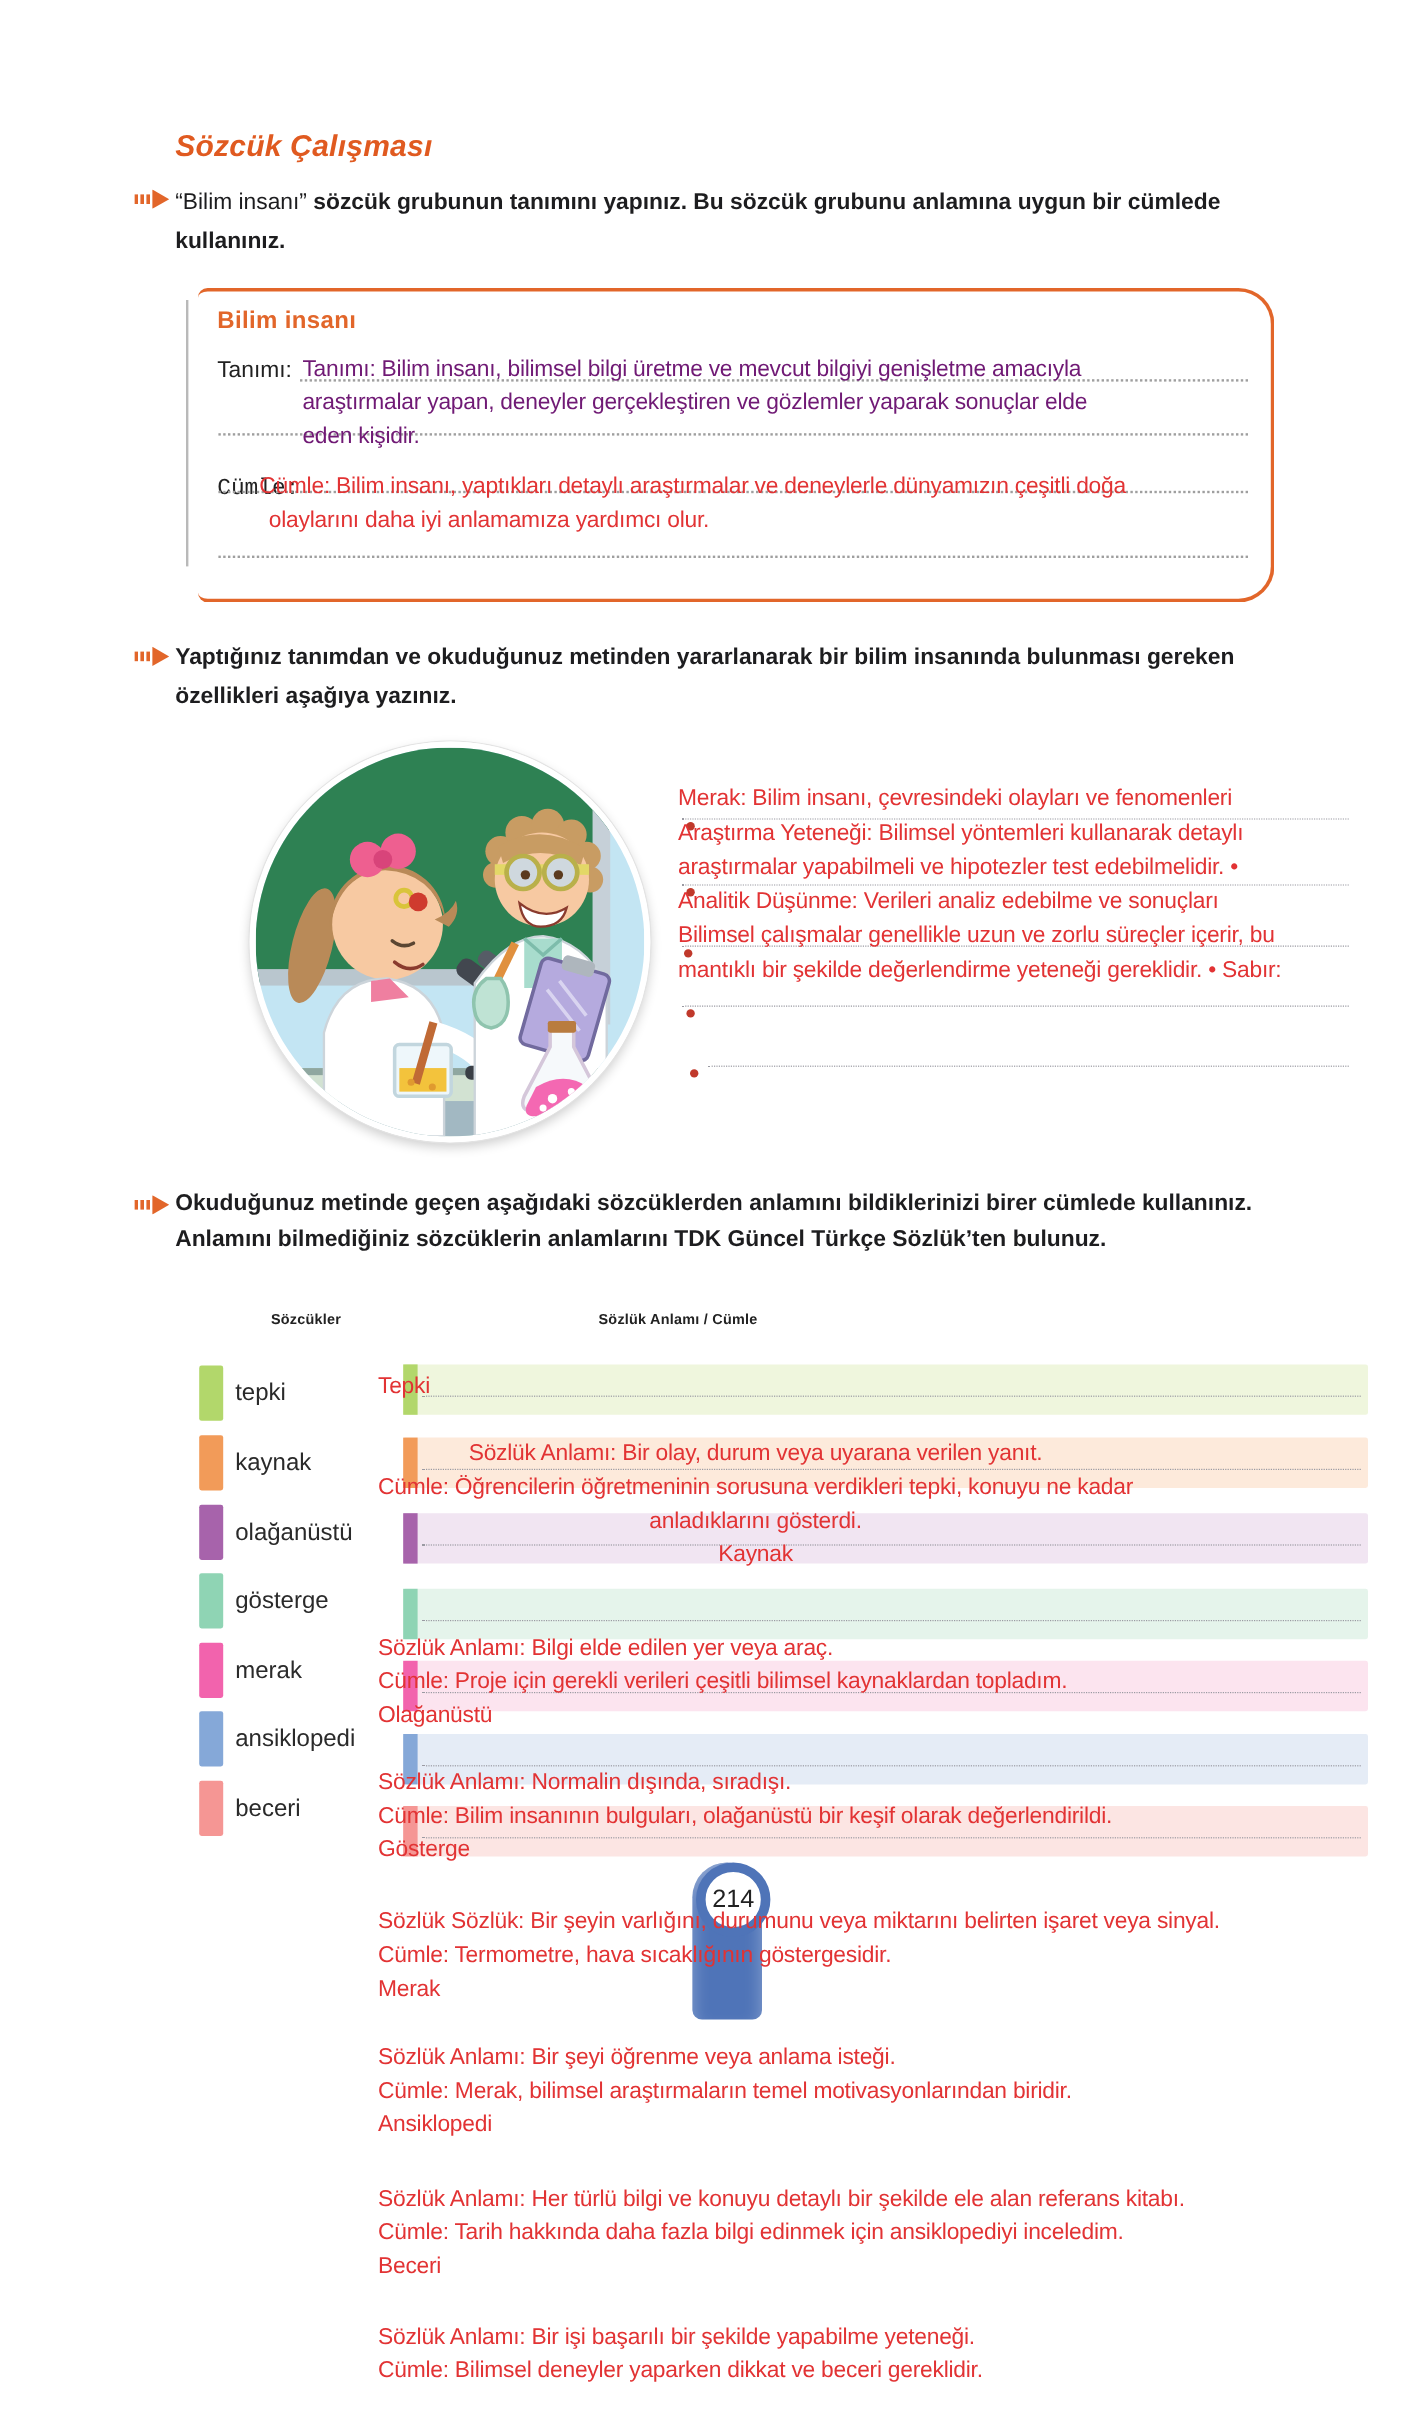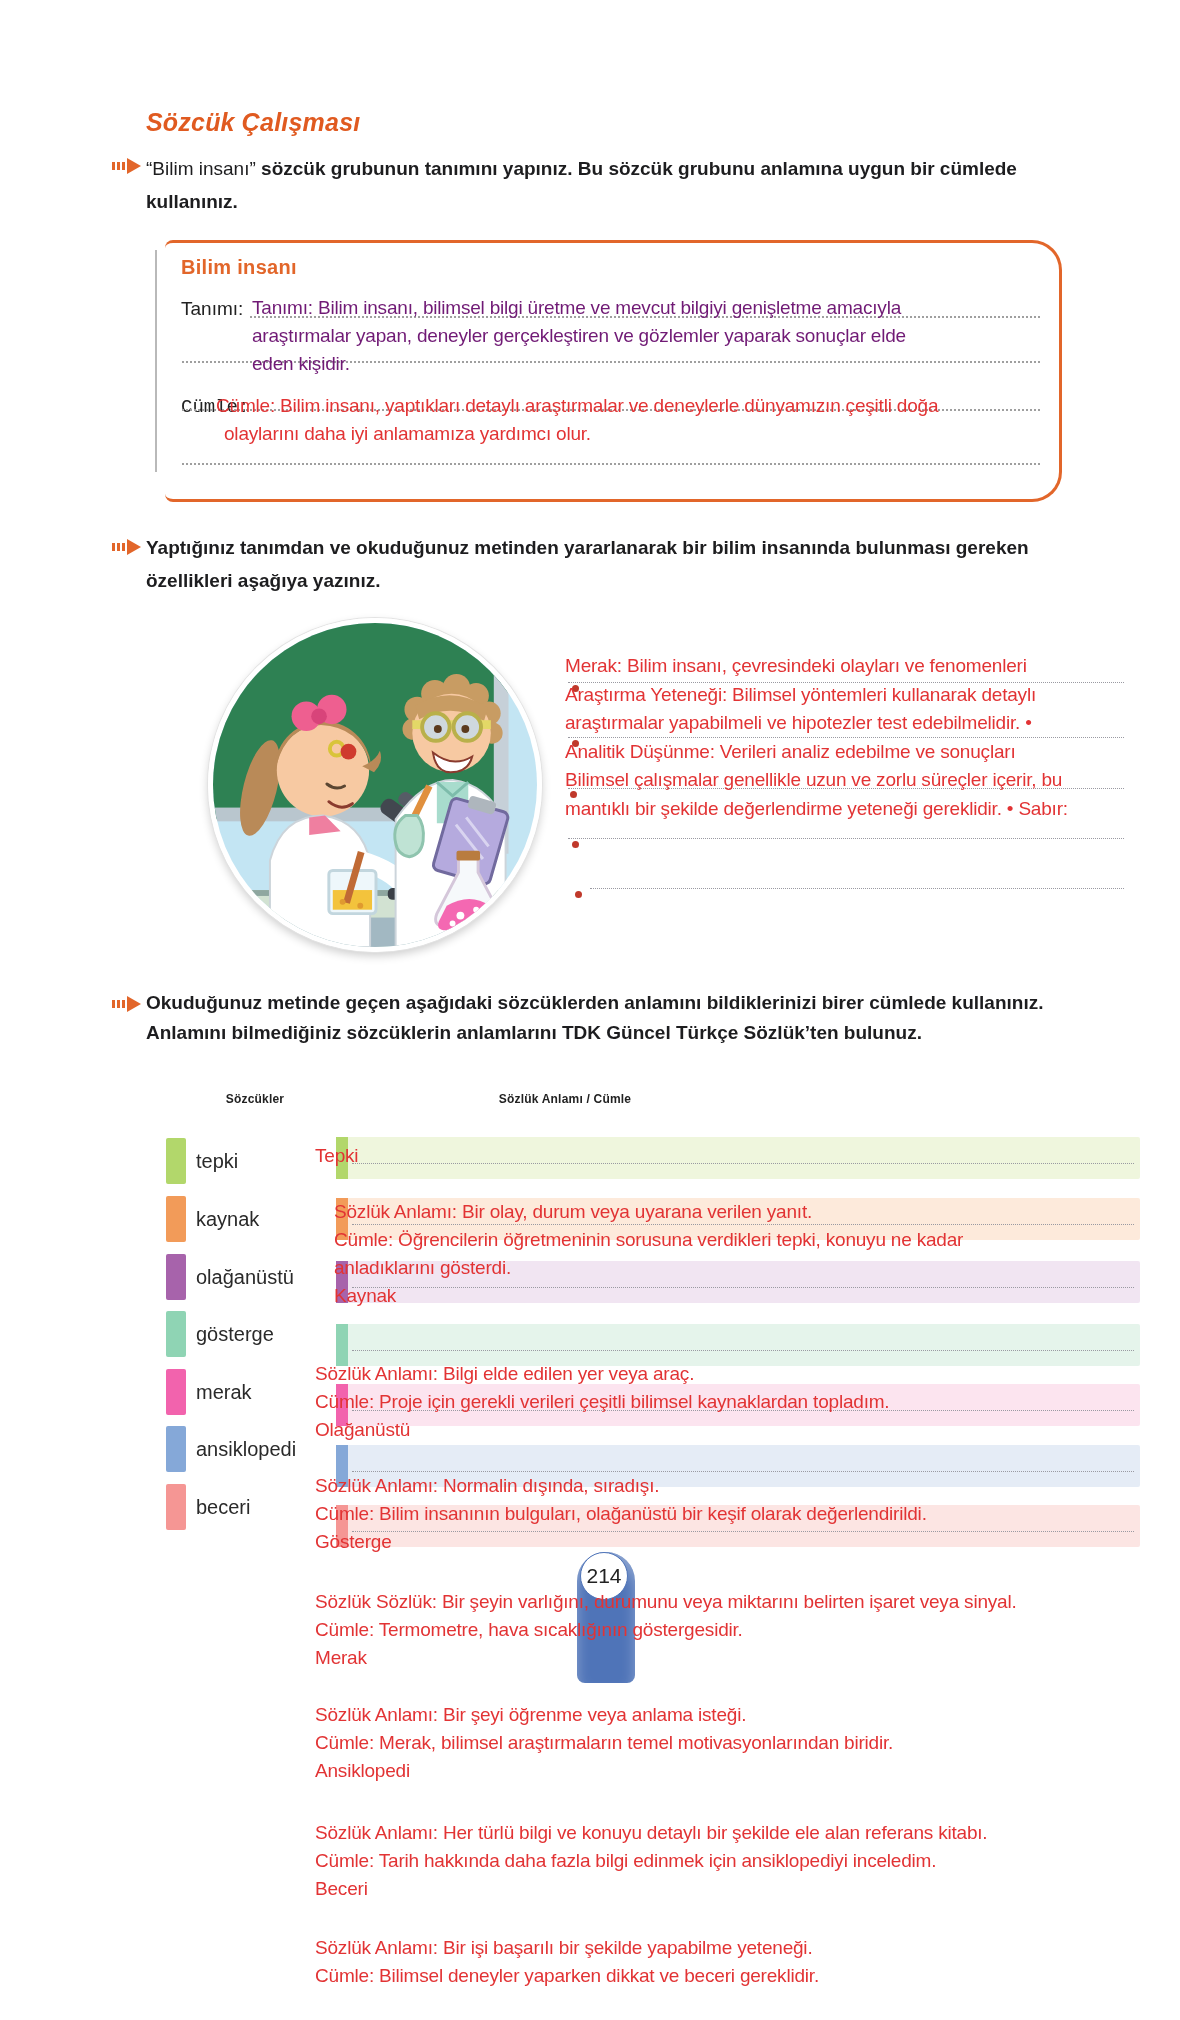--- a/index.html
+++ b/index.html
@@ -31,21 +31,21 @@
   .word-row{display:flex;align-items:center;height:46px;}
   .word-tab{width:20px;height:46px;border-radius:2px;flex:0 0 20px;}
   .word-label{margin-left:10px;font-size:20px;color:#2a2a2a;}
   .strip{width:804px;height:42px;border-radius:2px;}
   .strip .tab{position:absolute;left:0;top:0;width:12px;height:42px;}
   .strip .dl{position:absolute;left:16px;right:6px;top:26px;height:0;border-top:1.5px dotted #9a9aa2;}
   .ans-group{line-height:28px;}
   .ans-group div{white-space:nowrap;}
   
   .badge-pill{width:58px;height:131px;border-radius:29px 29px 8px 8px;box-shadow:inset 0 10px 14px rgba(255,255,255,.35);}
-  .badge-circle{width:46px;height:46px;border-radius:50%;background:#fff;border:1px solid #4d7c0f;
+  .badge-circle{width:46px;height:46px;border-radius:50%;background:#fff;border:8px solid #4d7c0f;
      display:flex;align-items:center;justify-content:center;font-size:21px;color:#222;}
 </style>
 </head>
 <body>
 
 <div id="doc">
 
   <div class="abs page-title" style="left: 146px; top: 108px; color: rgb(224, 90, 32);">Sözcük Çalışması</div>
 
   <span class="abs" style="left: 112px; top: 158px; color: rgb(226, 102, 42);">
@@ -261,21 +261,21 @@
 
   <div class="abs badge-pill" style="left: 577px; top: 1552px; background-color: rgb(79, 116, 184);"></div>
   <div class="abs badge-circle" style="left: 580px; top: 1552px; border-color: rgb(79, 116, 184);">
     <span>214</span>
   </div>
 
   <div class="abs" style="color: rgb(226, 51, 52);">
     <div class="abs ans-group" style="left:315px;top:1142px;">
       <div class="redline">Tepki</div>
     </div>
-    <div class="abs ans-group" style="left:334px;top:1198px;line-height:29px;">
+    <div class="abs ans-group" style="left:315px;top:1198px;line-height:29px;text-align:center;">
       <div class="redline">Sözlük Anlamı: Bir olay, durum veya uyarana verilen yanıt.</div>
       <div class="redline">Cümle: Öğrencilerin öğretmeninin sorusuna verdikleri tepki, konuyu ne kadar</div>
       <div class="redline">anladıklarını gösterdi.</div>
       <div class="redline">Kaynak</div>
     </div>
     <div class="abs ans-group" style="left:315px;top:1360px;">
       <div class="redline">Sözlük Anlamı: Bilgi elde edilen yer veya araç.</div>
       <div class="redline">Cümle: Proje için gerekli verileri çeşitli bilimsel kaynaklardan topladım.</div>
       <div class="redline">Olağanüstü</div>
     </div>

